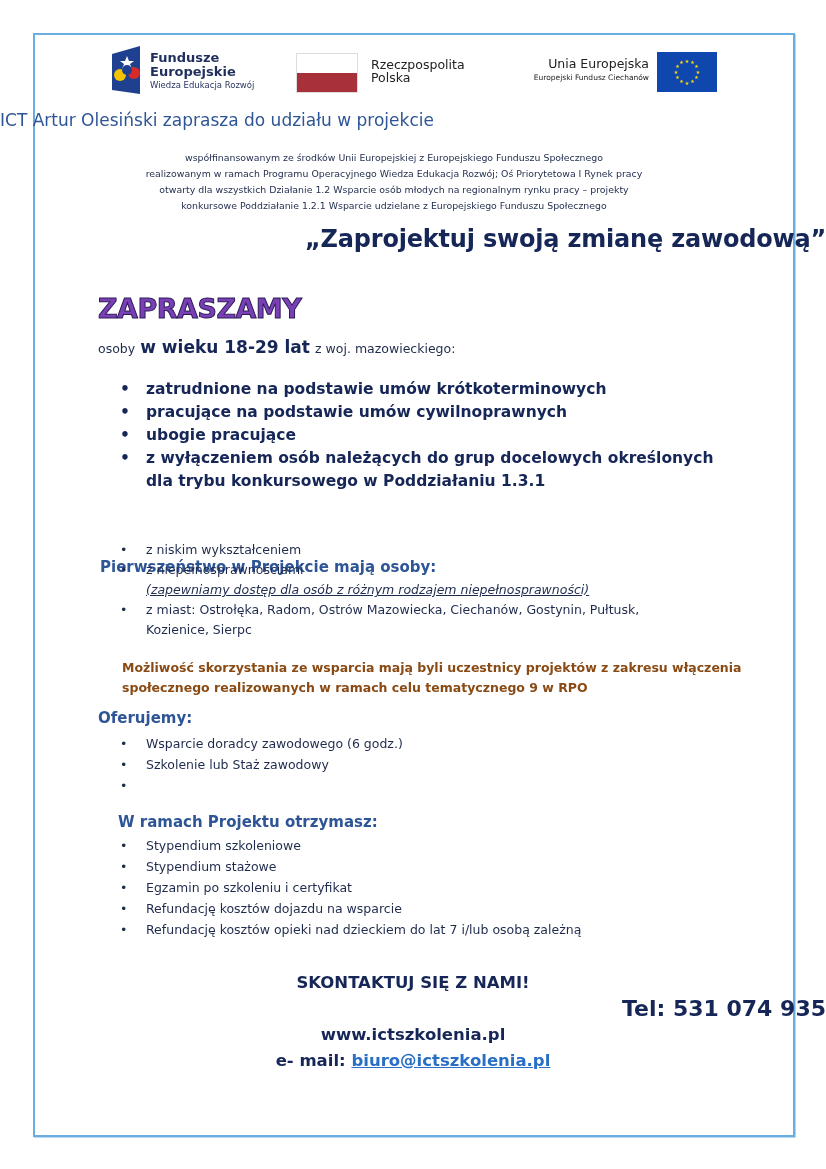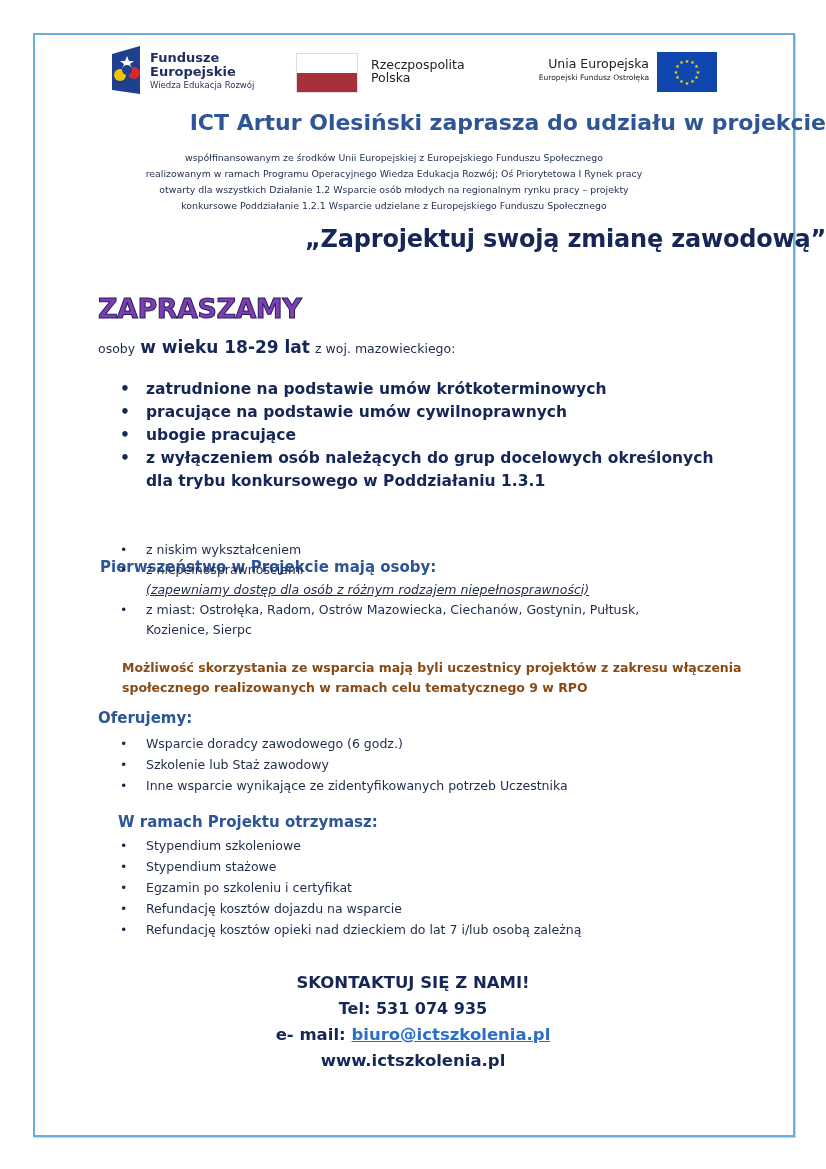--- a/index.html
+++ b/index.html
@@ -22,21 +22,21 @@
   .rp-red { height: 50%; background: #a7303a; }
   .rp-text { position: absolute; left: 75px; top: 5px; font-size: 12.5px; line-height: 13px; color: #222; }
 
   .logo-ue { left: 505px; top: 52px; width: 212px; height: 42px; }
   .ue-text { position: absolute; right: 68px; top: 4px; text-align: right; color: #222; white-space: nowrap; margin-left: 44px; }
   .ue-t1 { font-size: 12.5px; line-height: 16px; }
   .ue-t2 { font-size: 7.5px; line-height: 12px; }
   .ue-flag { position: absolute; right: 0; top: 0; width: 60px; height: 40px; background: #0f47af; }
 
   
-  .org-title { left: 0; width: 826px; top: 110px; text-align: right; font-size: 22px; font-weight: bold; color: #2e5596; }
+  .org-title { left: 0; width: 826px; top: 110px; text-align: left; font-size: 17px; font-weight: normal; color: #2e5596; }
   .subtitle { left: 0; width: 788px; top: 150px; text-align: center; font-size: 9.4px; line-height: 16px; color: #1f2b4d; }
   .main-title { left: 0; width: 826px; top: 225px; text-align: right; font-size: 24px; font-weight: bold; color: #152657; letter-spacing: -0.2px; }
   .invite { left: 98px; top: 293px; font-size: 27px; font-weight: bold; color: #7a3fb5;
             -webkit-text-stroke: 1px #2a1a55; letter-spacing: -0.5px; }
 
   .intro { left: 98px; top: 337px; color: #1f2b4d; white-space: nowrap; }
   .intro .small { font-size: 12.5px; }
   .intro .big { font-size: 17px; font-weight: bold; color: #152657; }
 
   ul.list { list-style: none; margin: 0; padding: 0; }
@@ -53,21 +53,21 @@
   .possibility { left: 122px; top: 658px; font-size: 12.5px; font-weight: bold; color: #8a4a14; line-height: 20px; width: 620px; }
 
   .offer-h { left: 98px; top: 709px; }
   .offer-list { left: 120px; top: 733px; font-size: 12.5px; line-height: 21px; color: #1f2b4d; width: 600px; }
 
   .receive-h { left: 98px; top: 813px; margin-left: 20px; }
   .receive-list { left: 120px; top: 835px; font-size: 12.5px; line-height: 21px; color: #1f2b4d; width: 600px; }
 
   .contact { left: 0; width: 826px; top: 970px; text-align: center; font-weight: bold; color: #152657; font-size: 16.5px; line-height: 26px; }
   .contact a { color: #2a6fc6; text-decoration: underline; }
-  .contact .tel { font-size: 16px; }
+  .contact .tel { font-size: 22px; text-align: right; }
 </style>
 </head>
 <body>
 
 <div class="frame"></div>
 
 <div class="abs logo-fe">
   <svg class="fe-mark" viewBox="0 0 34 48">
     <polygon points="2,8 30,0 30,48 2,44" fill="#1f3f8f"></polygon>
     <polygon points="17,10 19,15 24,15 20,18 22,23 17,20 12,23 14,18 10,15 15,15" fill="#ffffff"></polygon>
@@ -89,21 +89,21 @@
   </div>
   <div class="rp-text">
     <div>Rzeczpospolita</div>
     <div>Polska</div>
   </div>
 </div>
 
 <div class="abs logo-ue">
   <div class="ue-text">
     <div class="ue-t1">Unia Europejska</div>
-    <div class="ue-t2">Europejski Fundusz Ostrołęka</div>
+    <div class="ue-t2">Europejski Fundusz Ciechanów</div>
   </div>
   <svg class="ue-flag" viewBox="0 0 60 40" id="eu-flag">
     <rect x="0" y="0" width="60" height="40" fill="#0f47af"></rect>
   <text x="30" y="10.5" text-anchor="middle" font-size="5" fill="#ffdd00">★</text>
       <text x="35.5" y="11.973720558371173" text-anchor="middle" font-size="5" fill="#ffdd00">★</text>
       <text x="39.52627944162882" y="16" text-anchor="middle" font-size="5" fill="#ffdd00">★</text>
       <text x="41" y="21.5" text-anchor="middle" font-size="5" fill="#ffdd00">★</text>
       <text x="39.52627944162883" y="26.999999999999996" text-anchor="middle" font-size="5" fill="#ffdd00">★</text>
       <text x="35.5" y="31.026279441628827" text-anchor="middle" font-size="5" fill="#ffdd00">★</text>
       <text x="30" y="32.5" text-anchor="middle" font-size="5" fill="#ffdd00">★</text>
@@ -147,36 +147,36 @@
   <li><span class="bullet">•</span><span>z niepełnosprawnościami</span><br><span class="prio-note">(zapewniamy dostęp dla osób z różnym rodzajem niepełnosprawności)</span></li>
   <li><span class="bullet">•</span><span>z miast: Ostrołęka, Radom, Ostrów Mazowiecka, Ciechanów, Gostynin, Pułtusk, Kozienice, Sierpc</span></li>
 </ul>
 
 <div class="abs possibility">Możliwość skorzystania ze wsparcia mają byli uczestnicy projektów z zakresu włączenia społecznego realizowanych w ramach celu tematycznego 9 w RPO</div>
 
 <div class="abs section-h offer-h">Oferujemy:</div>
 <ul class="abs list offer-list">
   <li><span class="bullet">•</span><span>Wsparcie doradcy zawodowego (6 godz.)</span></li>
   <li><span class="bullet">•</span><span>Szkolenie lub Staż zawodowy</span></li>
-  <li><span class="bullet">•</span><span>Inne wsparcie wynikające ze zidentyfikowanych potrzeb Uczestnika</span></li>
+  <li><span class="bullet">•</span></li>
 </ul>
 
 <div class="abs section-h receive-h">W ramach Projektu otrzymasz:</div>
 <ul class="abs list receive-list">
   <li><span class="bullet">•</span><span>Stypendium szkoleniowe</span></li>
   <li><span class="bullet">•</span><span>Stypendium stażowe</span></li>
   <li><span class="bullet">•</span><span>Egzamin po szkoleniu i certyfikat</span></li>
   <li><span class="bullet">•</span><span>Refundację kosztów dojazdu na wsparcie</span></li>
   <li><span class="bullet">•</span><span>Refundację kosztów opieki nad dzieckiem do lat 7 i/lub osobą zależną</span></li>
 </ul>
 
 <div class="abs contact">
   <div>SKONTAKTUJ SIĘ Z NAMI!</div>
   <div class="tel">
     <span>Tel:</span>
     <span>531 074 935</span>
   </div>
+  <div>www.ictszkolenia.pl</div>
   <div>
     <span>e- mail:</span>
     <a>biuro@ictszkolenia.pl</a>
   </div>
-  <div>www.ictszkolenia.pl</div>
 </div>
 
 </body></html>

